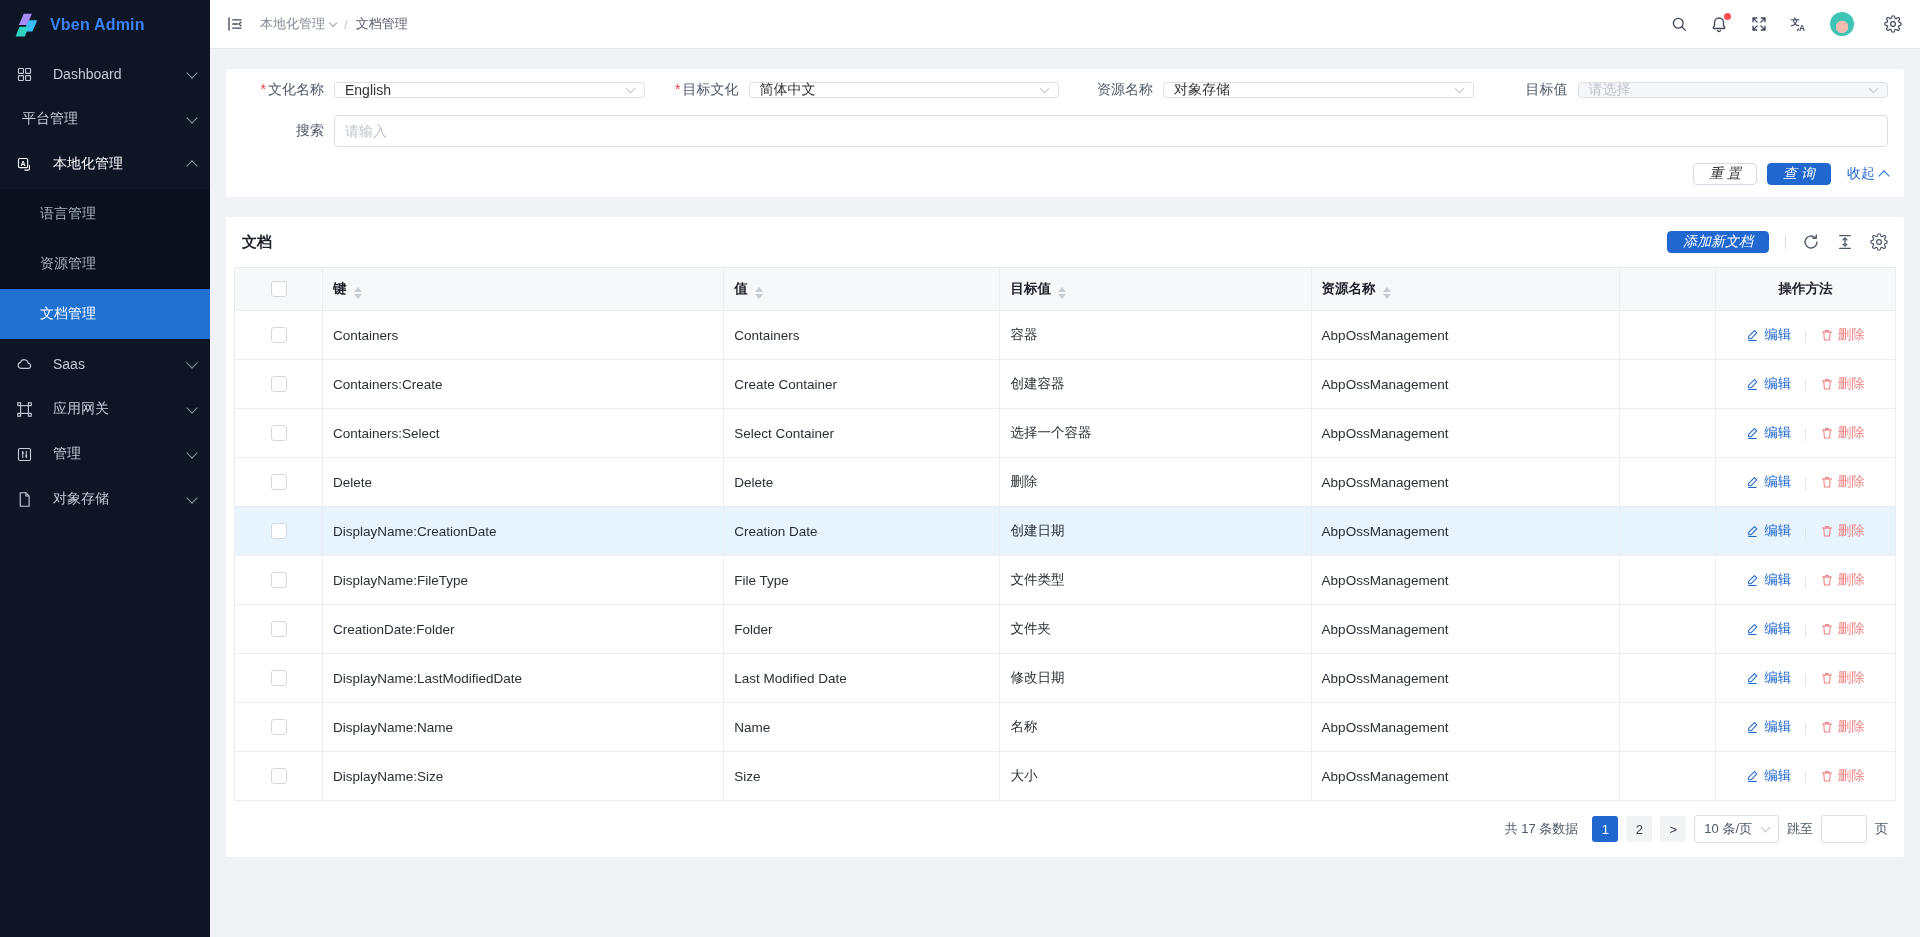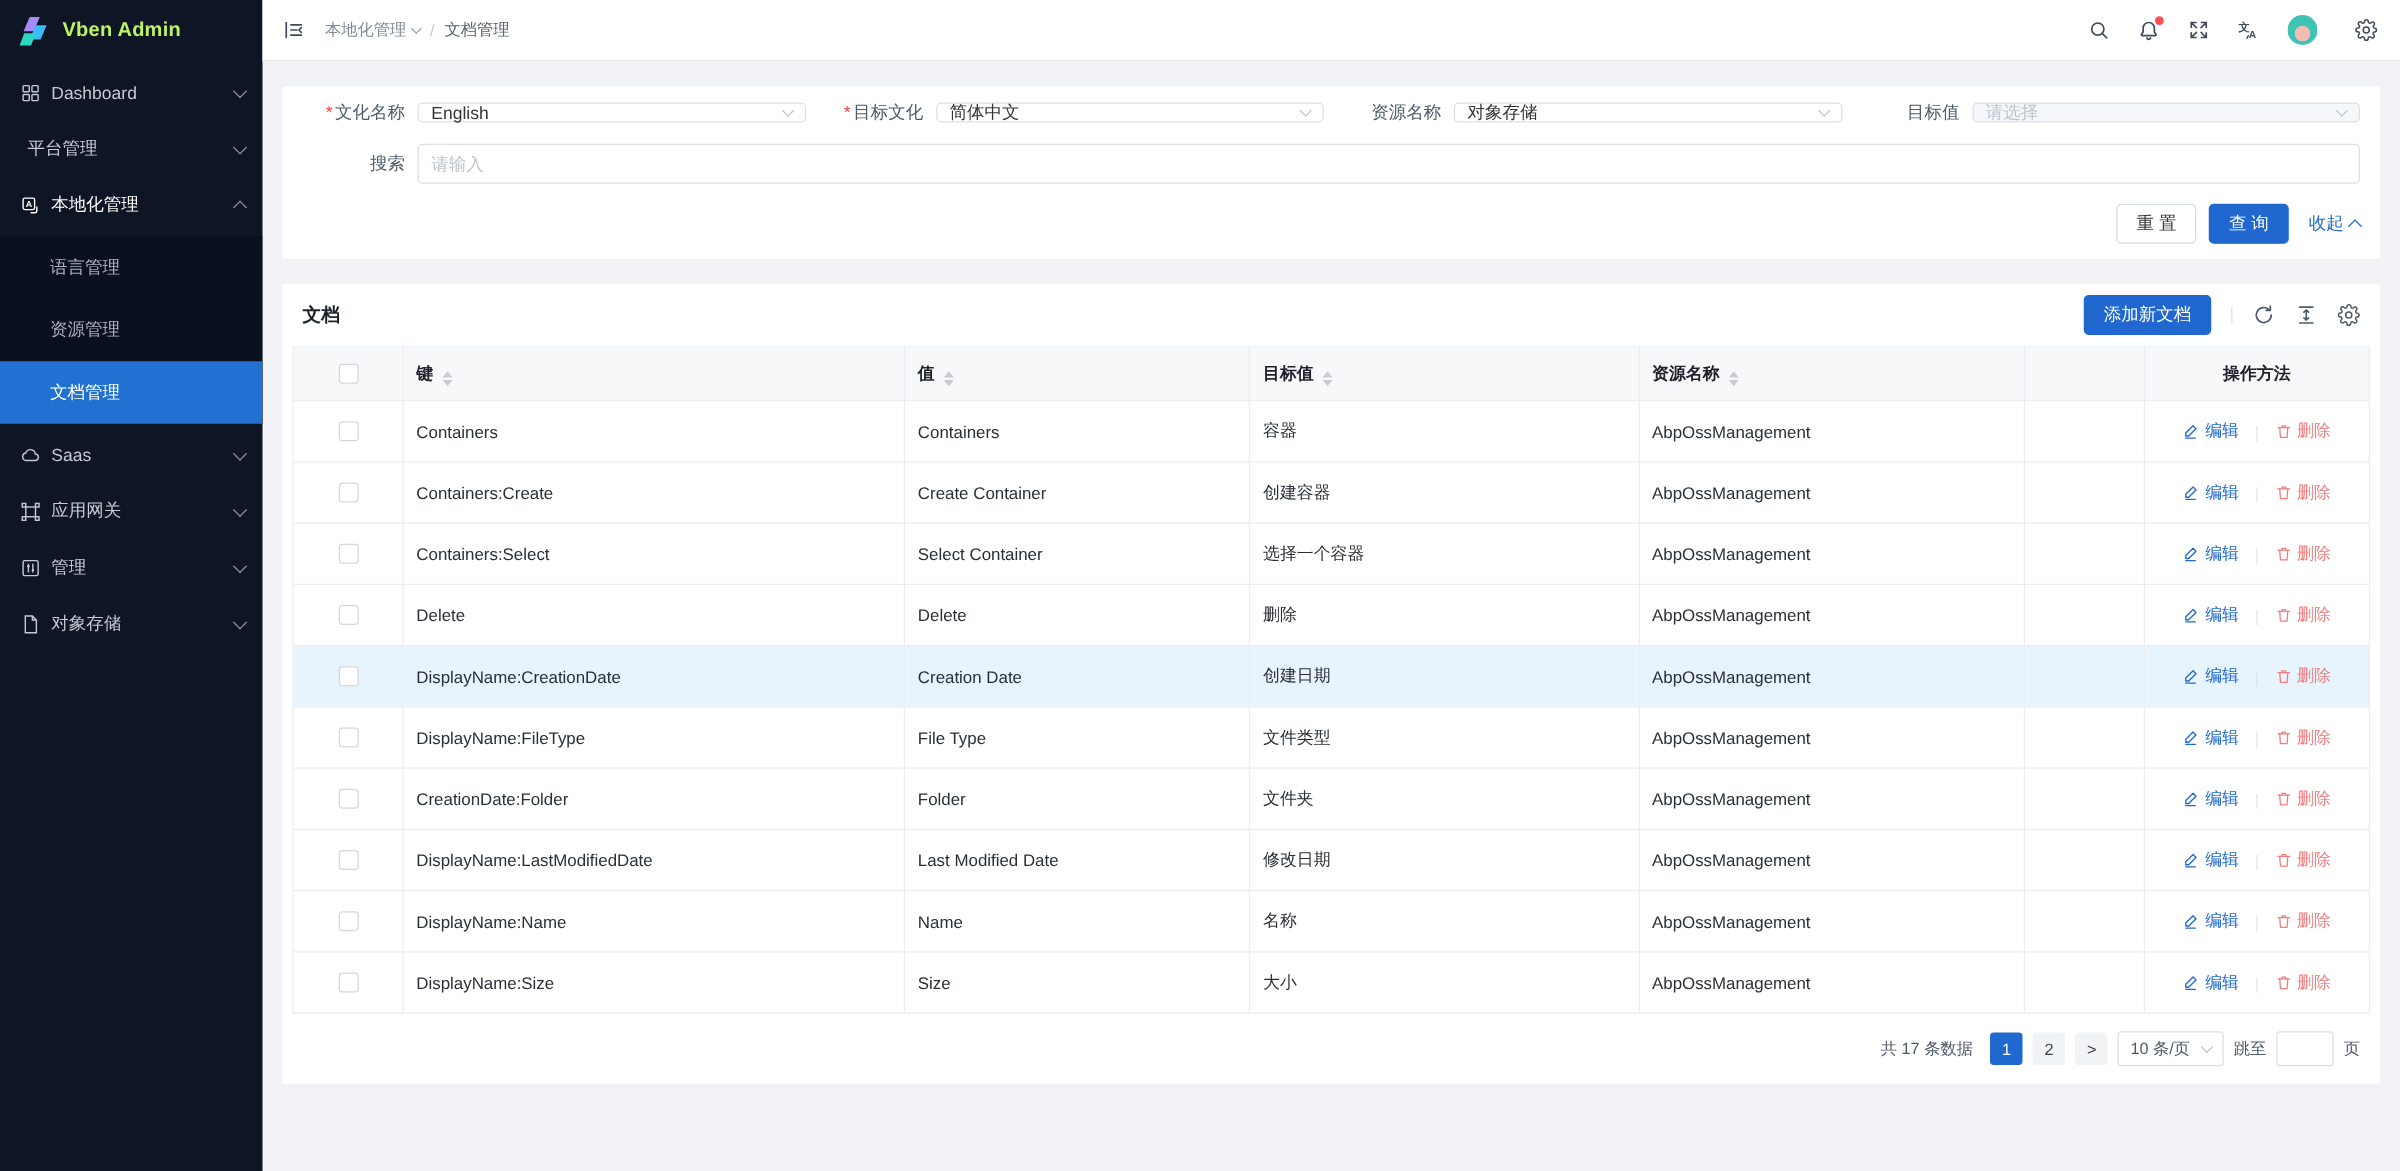--- a/index.html
+++ b/index.html
@@ -4,23 +4,23 @@
 <style>
   * { margin:0; padding:0; box-sizing:border-box; }
   html,body { width:1920px; height:937px; }
   body { font-family:"Liberation Sans", sans-serif; overflow:hidden; }
 
   .app { width:1920px; height:937px; display:flex; background:#f0f2f5; }
 
   
   .sidebar { width:210px; flex:none; background:#0e1525; color:#c3cbd6; display:flex; flex-direction:column; }
   .logo { height:49px; display:flex; align-items:center; gap:10px; padding:0 14px; cursor:pointer; }
-  .logo-text { color:#bef264; font-weight:bold; font-size:16px; letter-spacing:.2px; }
+  .logo-text { color:#3b82f6; font-weight:bold; font-size:16px; letter-spacing:.2px; }
   .menu { flex:1; overflow:hidden; }
-  .mi { height:40px; margin:5px 0; display:flex; align-items:center; gap:8px; padding:0 14px 0 16px; font-size:14px; cursor:pointer; }
+  .mi { height:40px; margin:5px 0; display:flex; align-items:center; gap:20px; padding:0 14px 0 16px; font-size:14px; cursor:pointer; }
   .mi .lbl { flex:1; }
   .mi.noicon { padding-left:22px; }
   .mi.parent-active { color:#ffffff; }
   .mi svg { width:17px; height:17px; flex:none; }
   .chev { width:8px; height:8px; border-left:1.5px solid #8a94a6; border-bottom:1.5px solid #8a94a6; transform:rotate(-45deg); margin-top:-3px; flex:none; }
   .chev.up { transform:rotate(135deg); margin-top:4px; }
   .sub { background:#0a101d; }
   .si { height:50px; display:flex; align-items:center; padding-left:40px; font-size:14px; color:#a9b3c2; cursor:pointer; }
   .si.active { background:#2071d1; color:#fff; }
 
@@ -51,21 +51,21 @@
   .flabel { width:92px; flex:none; text-align:right; padding-right:10px; font-size:14px; color:#4e5969; white-space:nowrap; }
   .star { color:#f53f3f; margin-right:2px; }
   .fcontrol { flex:1; height:16px; border:1px solid #dcdfe6; border-radius:4px; background:#fff; display:flex; align-items:center; justify-content:space-between; padding:0 10px; font-size:14px; color:#333; cursor:pointer; }
   .fcontrol.disabled { background:#f5f7fa; cursor:not-allowed; }
   .ph { color:#bfc4cc; }
   .chev-sm { width:7px; height:7px; border-left:1.2px solid #c0c4cc; border-bottom:1.2px solid #c0c4cc; transform:rotate(-45deg); margin-top:-3px; flex:none; }
   .frow2 { display:flex; align-items:center; margin-top:16px; }
   .finput { flex:1; height:32px; border:1px solid #dcdfe6; border-radius:4px; padding:0 10px; font-size:14px; color:#333; outline:none; font-family:inherit; }
   .finput::placeholder { color:#bfc4cc; }
   .frow3 { display:flex; justify-content:flex-end; align-items:center; gap:10px; margin-top:16px; }
-  .btn { height:32px; padding:0 15px; border-radius:4px; font-size:14px; display:inline-flex; align-items:center; justify-content:center; cursor:pointer; white-space:nowrap; }
+  .btn { height:22px; padding:0 15px; border-radius:4px; font-size:14px; display:inline-flex; align-items:center; justify-content:center; cursor:pointer; white-space:nowrap;font-style:italic; }
   .btn-ghost { background:#fff; border:1px solid #d5d9e0; color:#333; }
   .btn-primary { background:#2068d0; border:1px solid #2068d0; color:#fff; }
   .link-collapse { color:#2068d0; font-size:14px; display:inline-flex; align-items:center; gap:5px; cursor:pointer; margin-left:6px; }
   .link-collapse .chev { border-color:#2068d0; }
 
   
   .table-card { margin-top:20px; padding:0 8px; }
   .tc-head { height:50px; display:flex; align-items:center; justify-content:space-between; padding:0 8px; }
   .tc-title { font-size:15px; color:#1d2129; font-weight:600; }
   .tc-tools { display:flex; align-items:center; gap:16px; }

